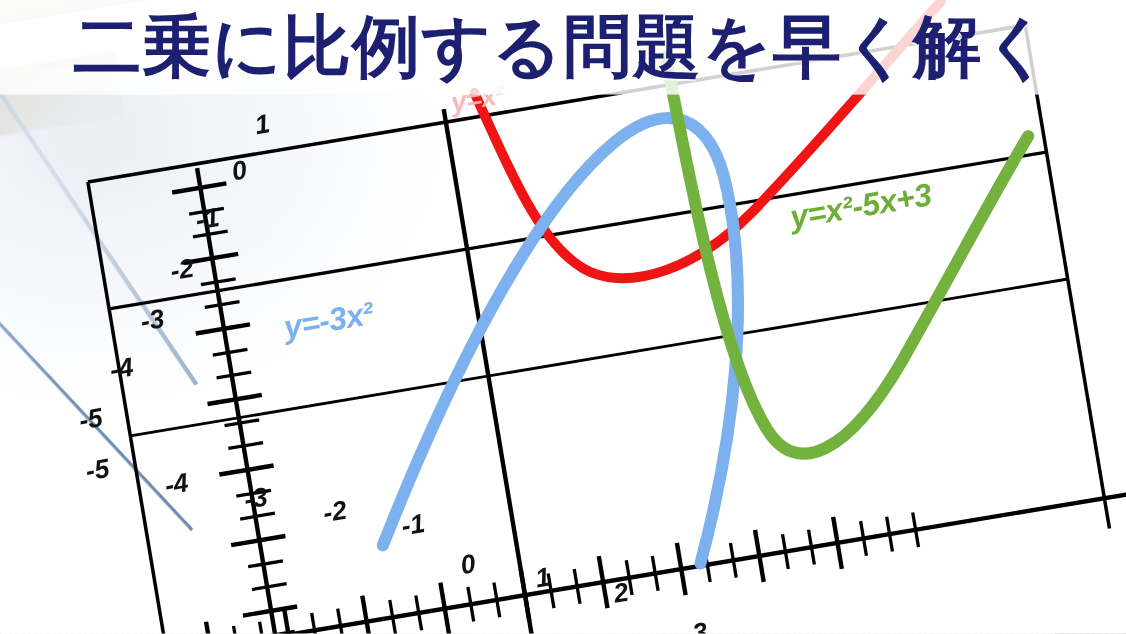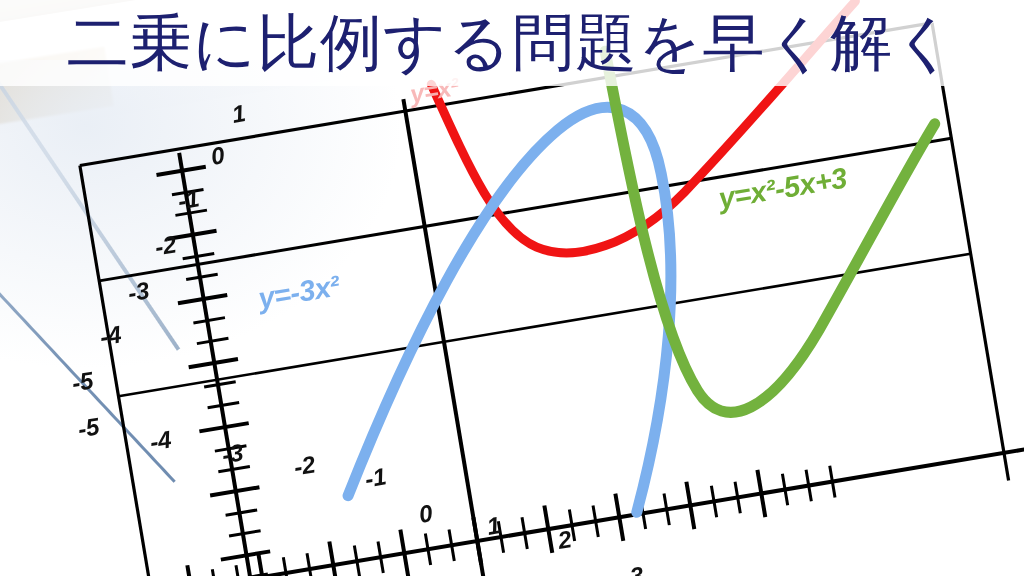--- a/index.html
+++ b/index.html
@@ -117,21 +117,21 @@
 
   
   .title-banner {
     position:absolute; left:0; top:0; width:1024px; height:86px;
     background:rgba(255,255,255,.82);
     display:flex; align-items:center; justify-content:center;
     overflow:hidden;
   }
   .title-text {
     font-family:"DejaVu Sans", sans-serif;
-    font-weight:normal;
+    font-weight:bold;
     font-size:62px;
     color:#1d2070;
     letter-spacing:1px;
     line-height:1;
     white-space:nowrap;
     text-shadow:0 1px 0 rgba(255,255,255,.6);
   }
 </style>
 </head>
 <body>

